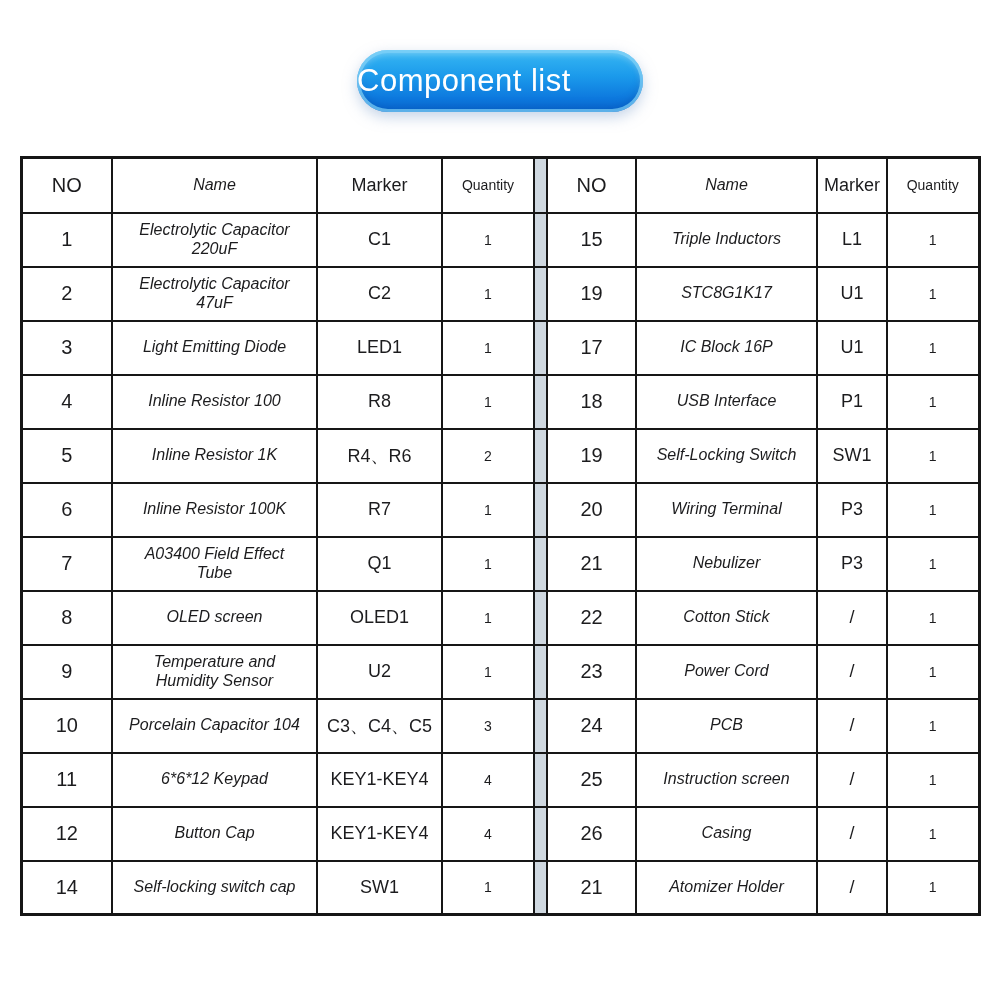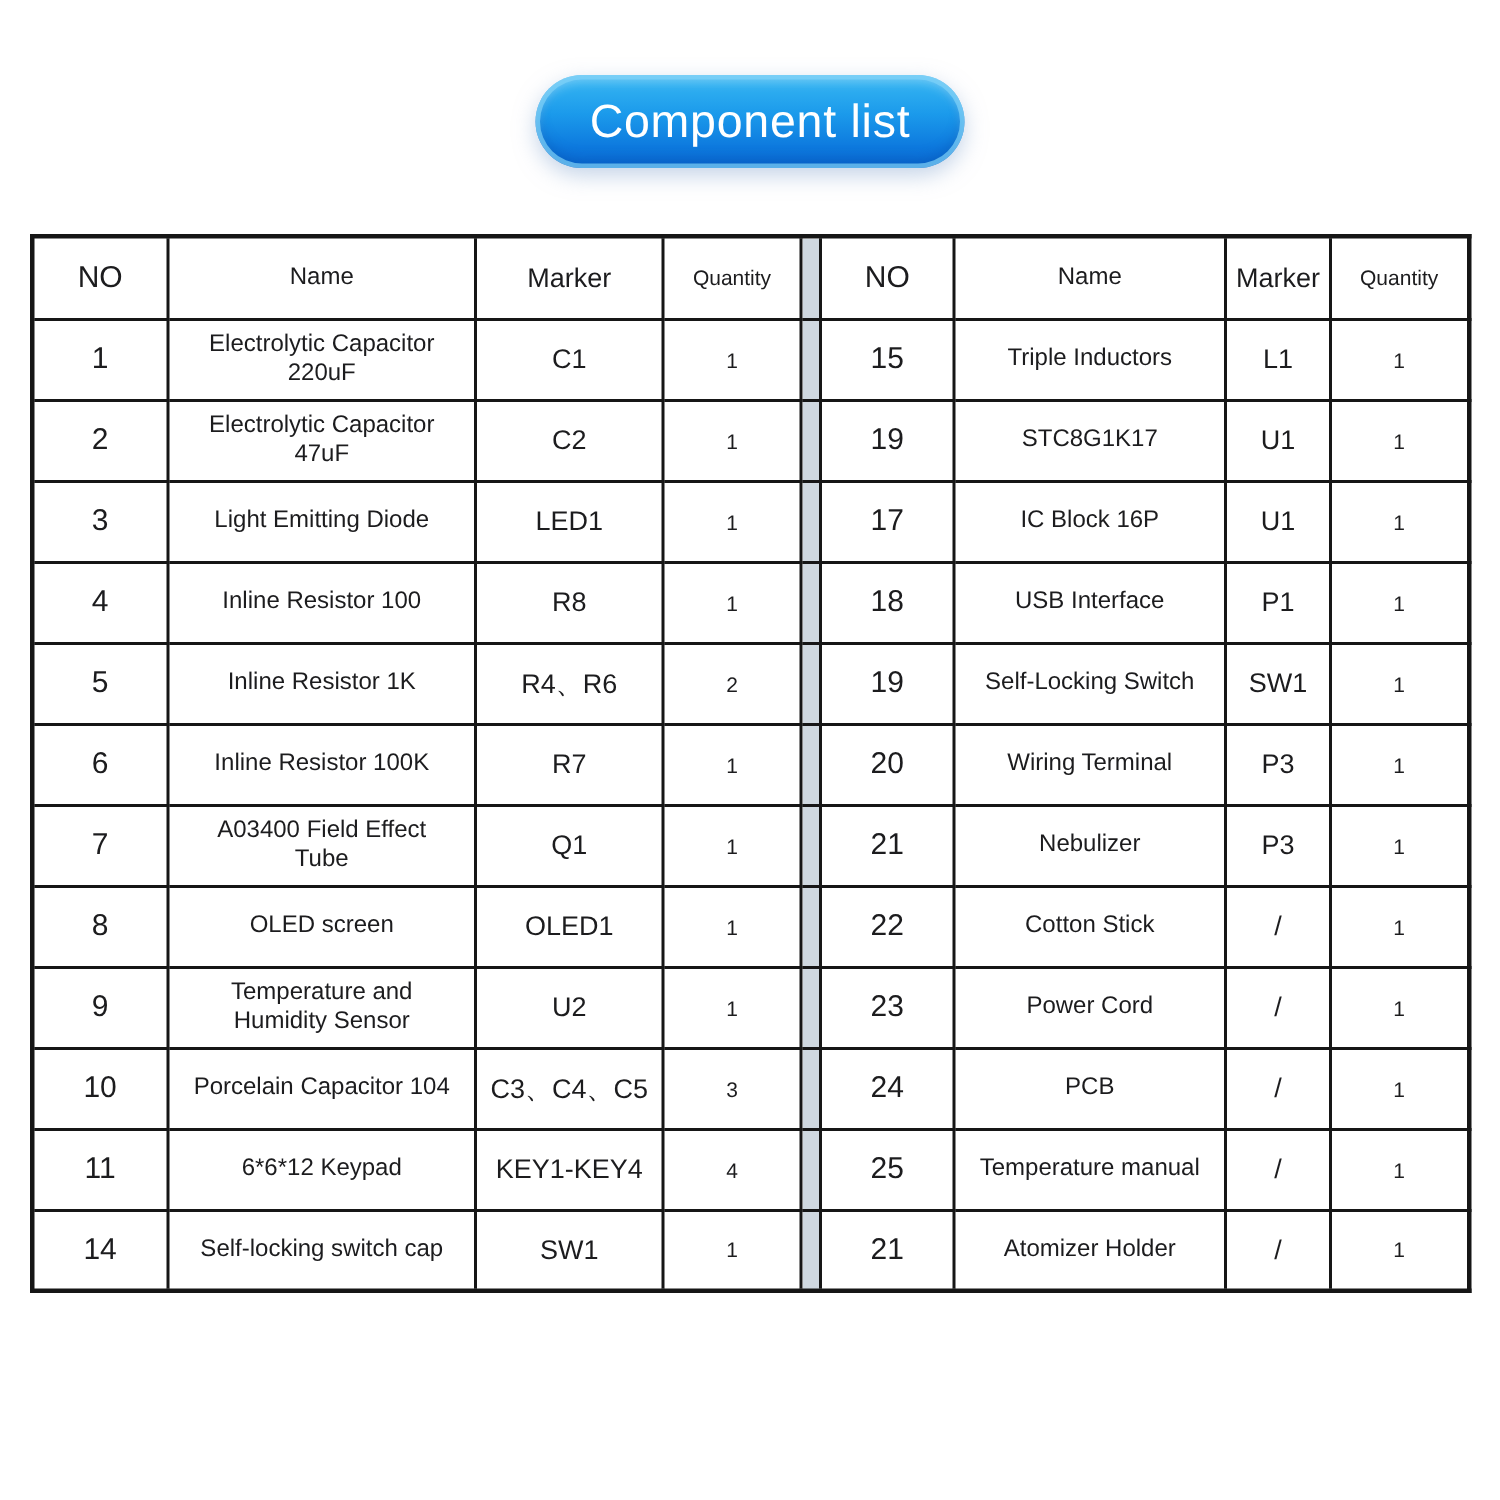--- a/index.html
+++ b/index.html
@@ -12,21 +12,21 @@
     --button-ring:#7dd2f8;
   }
   html,body{margin:0;padding:0;}
   body{
     width:1000px;height:1000px;background:#ffffff;
     font-family:"Liberation Sans", sans-serif;color:var(--text);
     overflow:hidden;
   }
   .pill{
     width:286px;height:62px;margin:50px auto 0;border-radius:32px;
-    display:flex;align-items:center;justify-content:center;
+    display:flex;align-items:center;justify-content:flex-start;
     background:linear-gradient(180deg,var(--button-top) 0%,var(--button-mid) 42%,#0d79de 78%,var(--button-bottom) 100%);
     box-shadow:
       inset 0 0 0 3px rgba(125,210,248,.7),
       inset 0 4px 7px rgba(255,255,255,.35),
       inset 0 -5px 9px rgba(4,60,150,.35),
       0 5px 14px rgba(140,170,210,.5);
     color:#fff;font-size:31px;letter-spacing:.5px;
   }
   table.components{
     border-collapse:collapse;table-layout:fixed;
@@ -36,21 +36,21 @@
   }
   th,td{
     border:2px solid var(--border);
     text-align:center;vertical-align:middle;
     padding:0 2px;overflow:hidden;
   }
   thead tr{height:55px;}
   tbody tr{height:54px;}
   th{font-size:19px;font-weight:400;}
   .c-no{font-size:20px;}
-  .c-name{font-size:16px;line-height:1.18;white-space:pre-line;}
+  .c-name{font-size:16px;line-height:1.18;white-space:pre-line;font-style:italic;}
   .c-marker{font-size:18px;white-space:nowrap;}
   .c-qty{font-size:14px;}
   th.spacer,td.spacer{background:var(--divider);padding:0;}
 </style>
 </head>
 <body>
 
 <div class="page">
 
   <div class="pill">
@@ -207,25 +207,36 @@
     <td class="c-qty">1</td>
   </tr>
 
   <tr>
     <td class="c-no">11</td>
     <td class="c-name">6*6*12 Keypad</td>
     <td class="c-marker">KEY1-KEY4</td>
     <td class="c-qty">4</td>
     <td class="spacer"></td>
     <td class="c-no">25</td>
-    <td class="c-name">Temperature manual</td>
-    <td class="c-marker">/</td>
-    <td class="c-qty">1</td>
-  </tr>
-
+    <td class="c-name">Instruction screen</td>
+    <td class="c-marker">/</td>
+    <td class="c-qty">1</td>
+  </tr>
+
+  <tr>
+    <td class="c-no">12</td>
+    <td class="c-name">Button Cap</td>
+    <td class="c-marker">KEY1-KEY4</td>
+    <td class="c-qty">4</td>
+    <td class="spacer"></td>
+    <td class="c-no">26</td>
+    <td class="c-name">Casing</td>
+    <td class="c-marker">/</td>
+    <td class="c-qty">1</td>
+  </tr>
 
 
   <tr>
     <td class="c-no">14</td>
     <td class="c-name">Self-locking switch cap</td>
     <td class="c-marker">SW1</td>
     <td class="c-qty">1</td>
     <td class="spacer"></td>
     <td class="c-no">21</td>
     <td class="c-name">Atomizer Holder</td>

